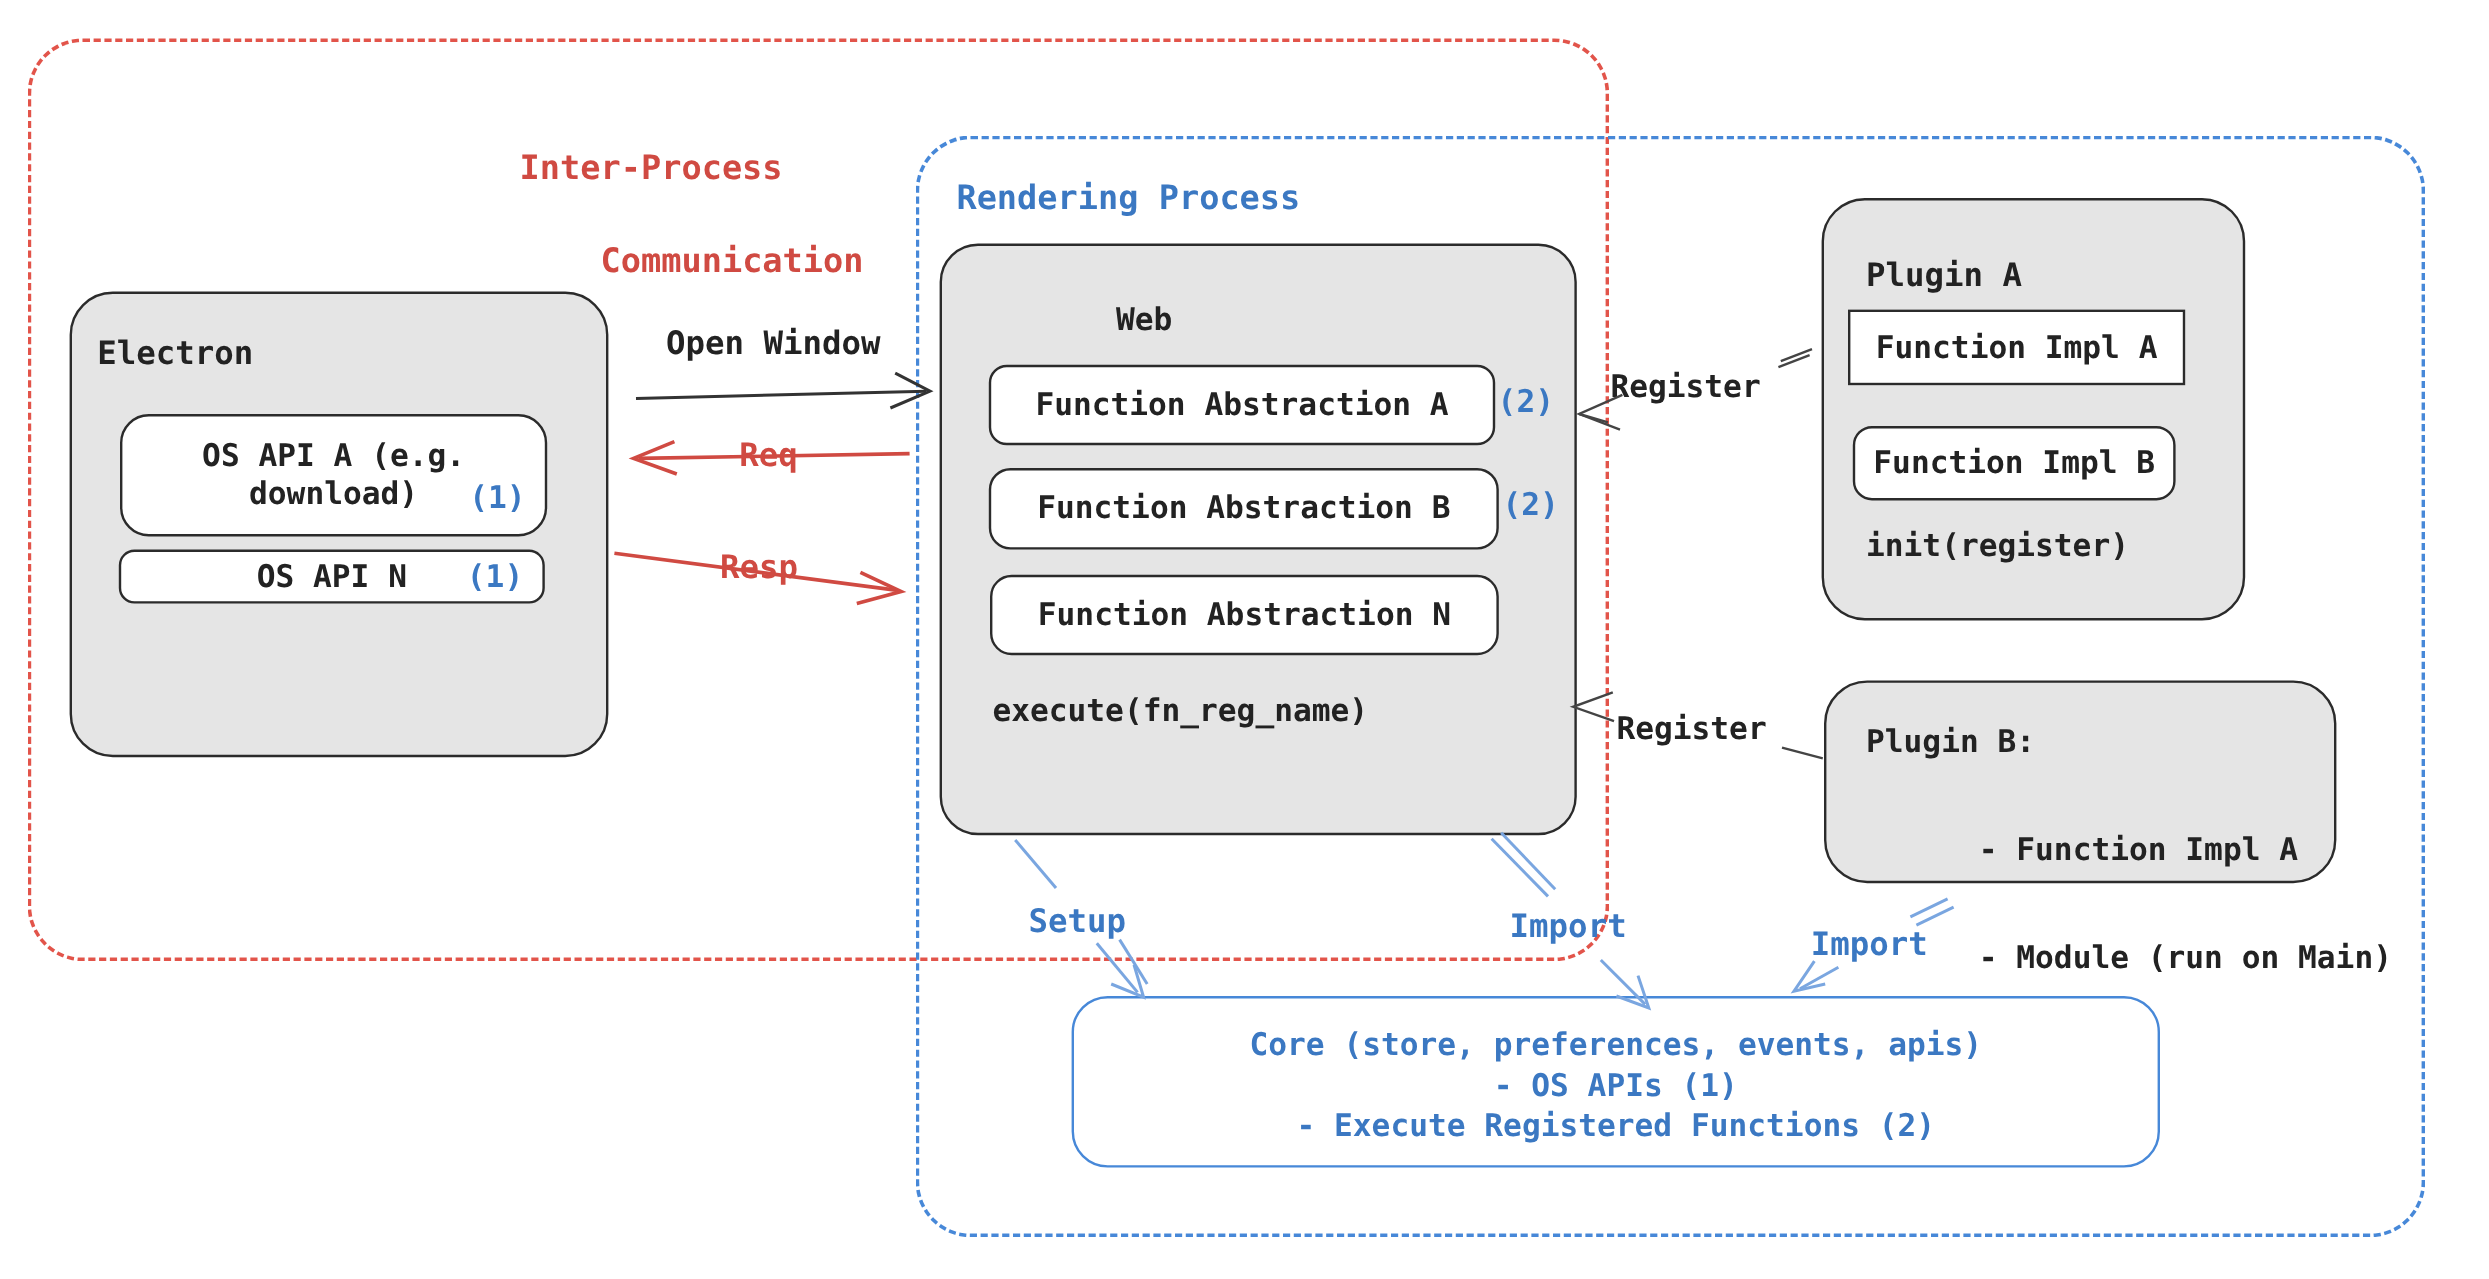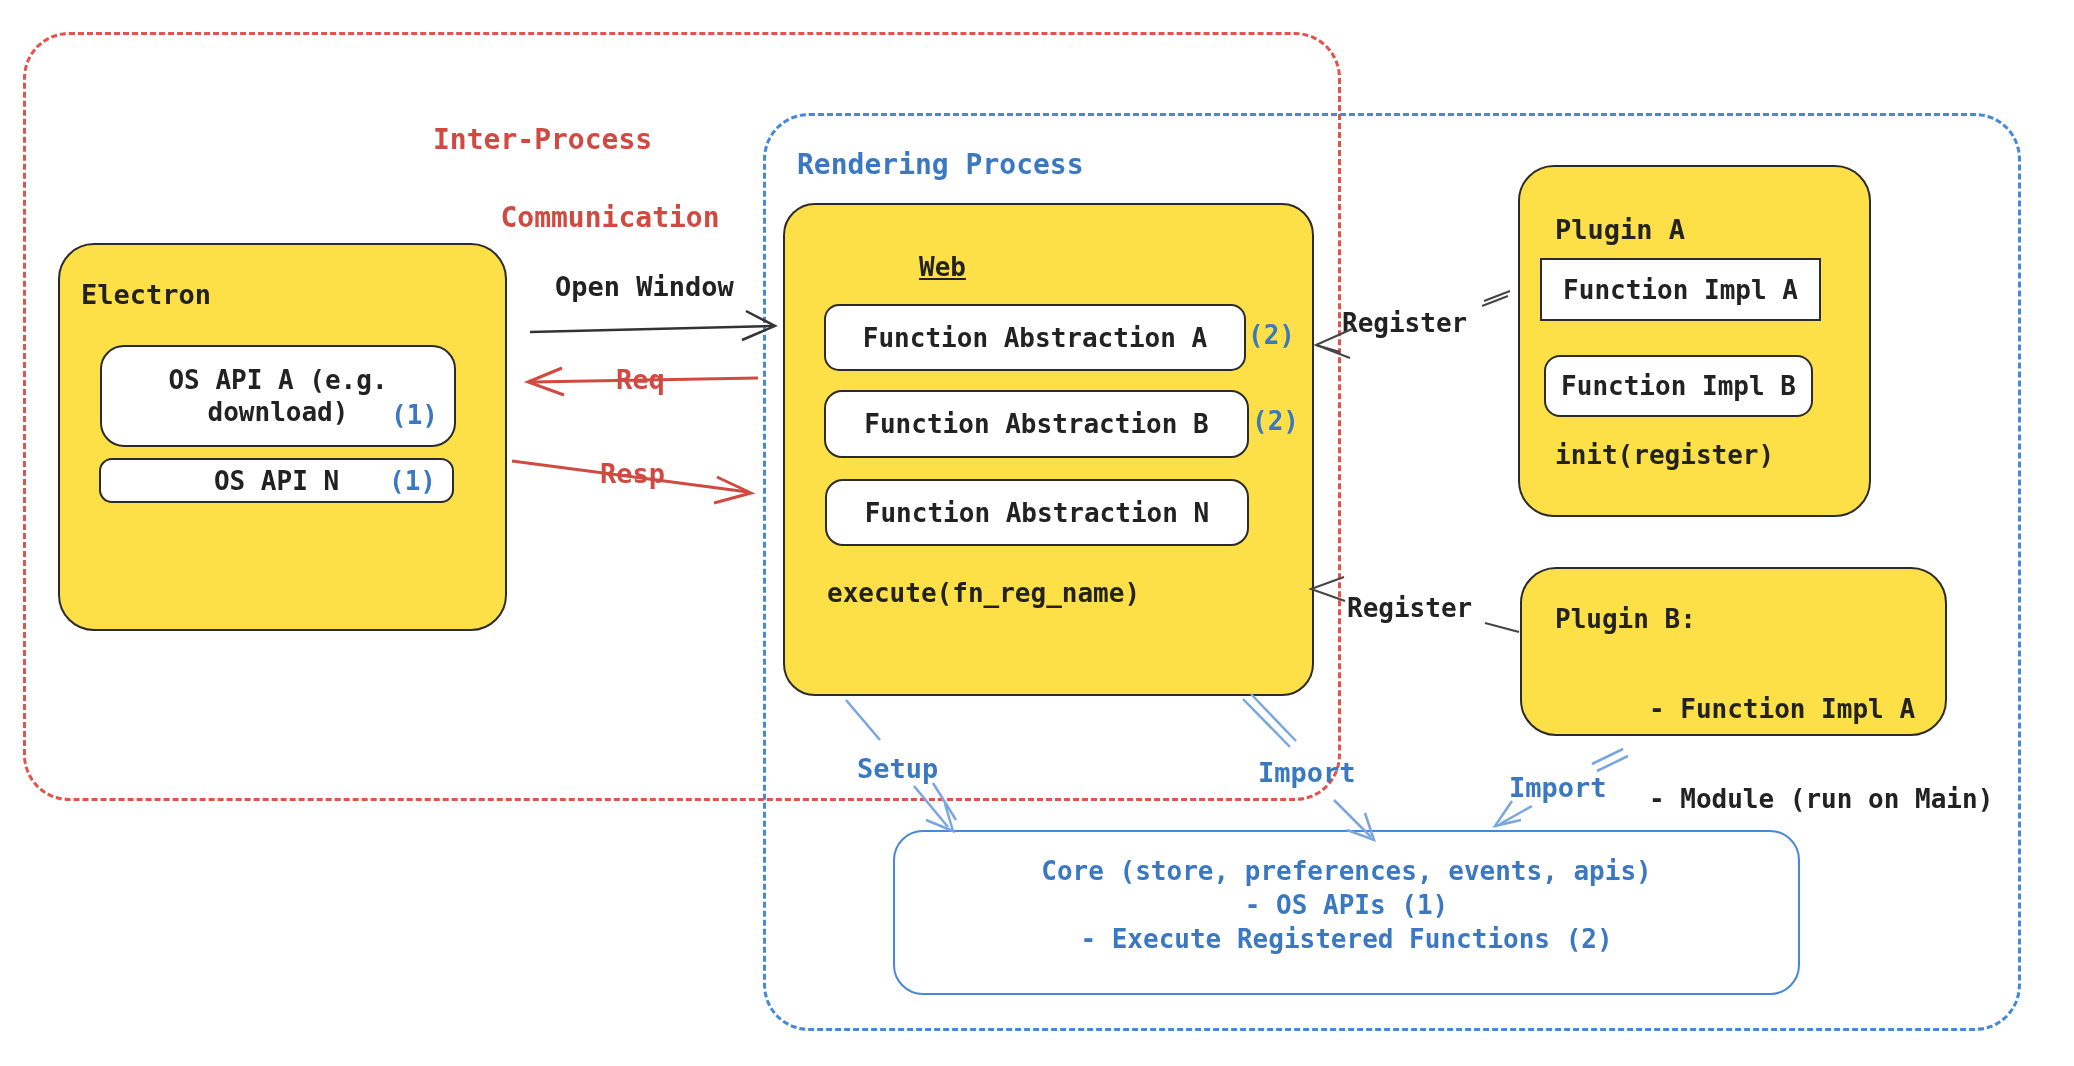--- a/index.html
+++ b/index.html
@@ -9,21 +9,21 @@
   }
   html,body{margin:0;padding:0;background:#ffffff;}
   .canvas{
     position:relative; width:2074px; height:1066px; overflow:hidden;
     font-family:"DejaVu Sans Mono","Liberation Mono",monospace;
     font-weight:bold; color:var(--black); background:#ffffff;
   }
   .dashed-region{position:absolute; background:transparent;}
   .region-red{border:3px dashed var(--red-border); border-radius:46px;}
   .region-blue{border:3px dashed var(--blue-border); border-radius:46px;}
-  .box{position:absolute; background:#fde047; border:2.5px solid #2b2b2b; border-radius:36px;}
+  .box{position:absolute; background:#e5e5e5; border:2.5px solid #2b2b2b; border-radius:36px;}
   .chip{position:absolute; background:#fff; border:2px solid #2b2b2b; border-radius:18px;
         display:flex; align-items:center; justify-content:center; font-size:26px;}
   .chip-multiline{flex-direction:column; line-height:32px;}
   .label{position:absolute; font-size:26px; white-space:pre;}
   .label-red{color:var(--red-text); font-size:27px;}
   .label-blue{color:var(--blue-text); font-size:27px;}
   .title-2line{line-height:39px; font-size:28px;}
   .badge-abs{position:absolute; font-size:26px; color:var(--blue-text); white-space:pre;}
   .core-box{
     position:absolute; background:#fff; border:2.5px solid var(--blue-border);
@@ -59,21 +59,21 @@
       <span class="badge-abs" style="right:16px; bottom:14px;">(1)</span>
     </div>
 
     <div class="chip" style="left:39px; top:213px; width:351px; height:41px; border-radius:13px;">
       <span>OS API N</span>
       <span class="badge-abs" style="right:16px; top:6px;">(1)</span>
     </div>
   </div>
 
   <div class="box" style="left:783px; top:203px; width:527px; height:489px; border-radius:32px;">
-    <div class="label" style="left:134px; top:47px;text-decoration:underline;">Web</div>
+    <div class="label" style="left:145px; top:47px;">Web</div>
 
     <div class="chip" style="left:39px; top:99px; width:418px; height:63px;border-radius:15px;">Function Abstraction A</div>
     <span class="badge-abs" style="left:463px; top:115px;">(2)</span>
 
     <div class="chip" style="left:39px; top:185px; width:421px; height:64px;">Function Abstraction B</div>
     <span class="badge-abs" style="left:467px; top:201px;">(2)</span>
 
     <div class="chip" style="left:40px; top:274px; width:420px; height:63px;">Function Abstraction N</div>
 
     <div class="label" style="left:42px; top:373px;">execute(fn_reg_name)</div>
@@ -85,21 +85,21 @@
     <div class="chip" style="left:24px; top:188px; width:265px; height:58px; border-radius:16px;">Function Impl B</div>
     <div class="label" style="left:35px; top:273px;">init(register)</div>
   </div>
 
   <div class="box" style="left:1520px; top:567px; width:423px; height:165px;">
     <div class="label" style="left:33px; top:28px; line-height:45px;"><span>Plugin B:</span><br>
       <span>- Function Impl A</span><br>
       <span>- Module (run on Main)</span></div>
   </div>
 
-  <div class="core-box" style="left:893px; top:830px; width:907px; height:165px;">
+  <div class="core-box" style="left:893px; top:830px; width:907px; height:143px;">
     <div>Core (store, preferences, events, apis)</div>
     <div>- OS APIs (1)</div>
     <div>- Execute Registered Functions (2)</div>
   </div>
 
   <div class="label" style="left:555px; top:271px; font-size:27px;">Open Window</div>
   <div class="label label-red" style="left:616px; top:364px;">Req</div>
   <div class="label label-red" style="left:600px; top:458px;">Resp</div>
   <div class="label" style="left:1342px; top:308px;">Register</div>
   <div class="label" style="left:1347px; top:593px;">Register</div>

